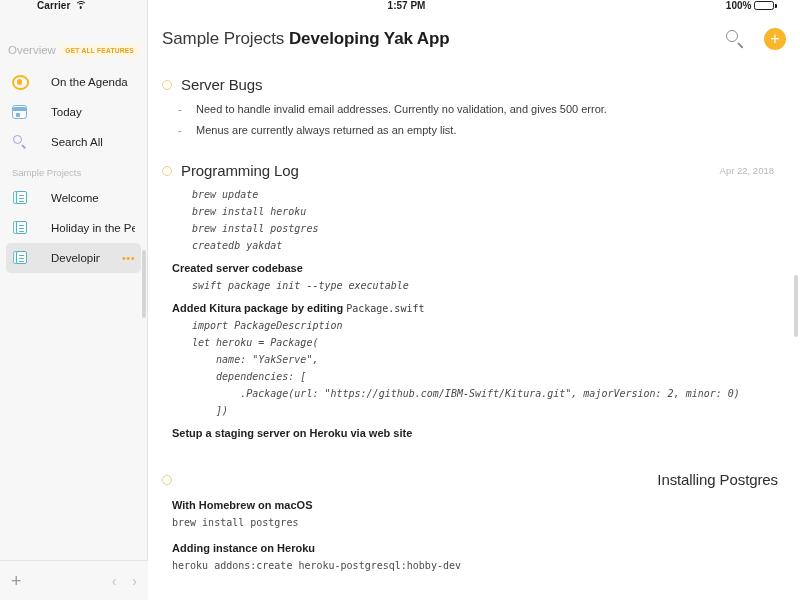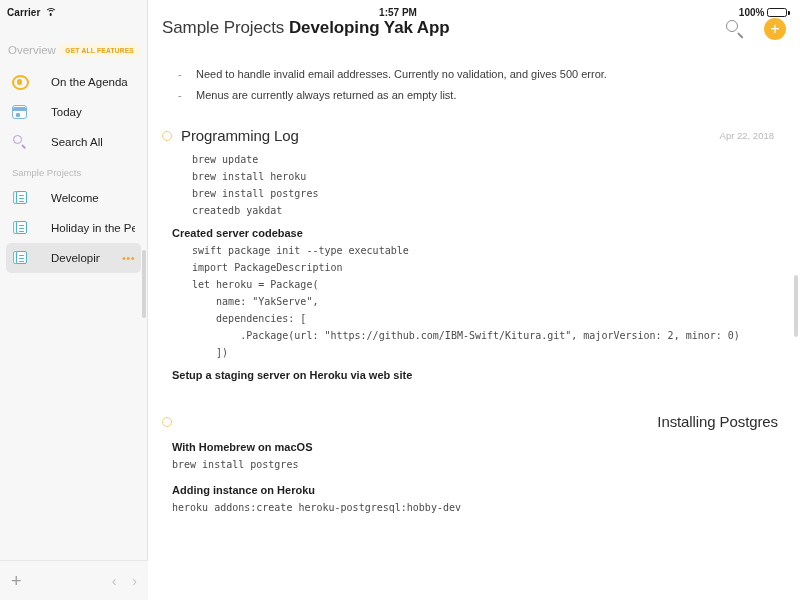--- a/index.html
+++ b/index.html
@@ -7,24 +7,25 @@
     width: 800px; height: 600px;
     overflow: hidden;
     font-family: "Liberation Sans", sans-serif;
     background: #ffffff;
     -webkit-font-smoothing: antialiased;
   }
   .app { position: relative; width: 800px; height: 600px; display: flex; }
 
   
   .statusbar {
-    position: absolute; top: 0; left: 0; right: 4px; height: 18px;
-    display: flex; align-items: flex-end;
+    position: absolute; top: 0; left: 0; right: 17px; height: 18px;
+    display: flex; align-items: flex-start;
     font-size: 10px; color: #1c1c1e; z-index: 40;
     pointer-events: none;
+    padding-left: 30px;
   }
   .sb-left { display: flex; align-items: center; gap: 4px; padding-left: 7px; width: 200px; }
   .sb-carrier { font-size: 10px; font-weight: bold; letter-spacing: .1px; }
   .wifi-icon { display: inline-block; width: 12px; height: 9px; position: relative; }
   .wifi-icon i {
     position: absolute; left: 50%; border: 1.4px solid #1c1c1e;
     border-bottom-color: transparent; border-left-color: transparent; border-right-color: transparent;
     border-radius: 50%; transform: translateX(-50%);
   }
   .wifi-icon i.a { width: 12px; height: 12px; top: 0px; }
@@ -126,21 +127,21 @@
   .plus-glyph { font-size: 18px; color: #9b9b9b; line-height: 1; font-weight: 300; }
   .navarrows { display: flex; align-items: center; gap: 16px; }
   .chev { font-size: 14px; color: #c4c4c4; line-height: 1; }
 
   
   .main {
     flex: 1; height: 600px; position: relative; background: #ffffff;
     padding-top: 18px; overflow: hidden;
   }
   .main-header {
-    height: 42px; display: flex; align-items: flex-start;
+    height: 42px; display: flex; align-items: center;
     padding: 0 14px 0 14px; gap: 18px;
   }
   .doc-title { font-size: 17px; color: #2b2b2b; letter-spacing: -.1px; }
   .doc-title .crumb { font-weight: normal; color: #3a3a3a; }
   .doc-title .name { font-weight: bold; color: #1d1d1d; }
   .header-spacer { flex: 1; }
   .hdr-search { width: 22px; height: 22px; position: relative; }
   .hdr-search .ring {
     position: absolute; top: 2px; left: 2px; width: 12px; height: 12px;
     border: 1.5px solid #8e8e8e; border-radius: 50%;
@@ -169,21 +170,21 @@
 
   .bullet-row { display: flex; gap: 10px; margin: 0 0 9px 16px; font-size: 11px; color: #3b3b3b; }
   .bullet-dash { color: #8a8a8a; flex: 0 0 8px; }
 
   .para-bold { font-size: 11px; font-weight: bold; color: #1f1f1f; margin: 11px 0 6px 10px; }
   .para-bold .inline-code { font-family: "DejaVu Sans Mono", monospace; font-weight: normal; font-size: 10px; color: #3a3a3a; }
   .code-line {
     font-family: "DejaVu Sans Mono", monospace; font-size: 10px; color: #4b4b4b;
     margin: 0 0 6px 0; white-space: pre;
   }
-  .code-line.ind1 { padding-left: 30px; }
+  .code-line.ind1 { padding-left: 30px; font-style: italic; }
   .code-line.ind0 { padding-left: 10px; }
 
   .main-scrollbar {
     position: absolute; right: 2px; top: 275px; width: 4px; height: 62px;
     background: #cfcfcf; border-radius: 2px; opacity: .85;
   }
 </style>
 </head>
 <body>
 
@@ -289,20 +290,24 @@
           <span class="ring"></span>
           <span class="handle"></span>
         </div>
       <div class="add-fab">
           <span>+</span>
         </div>
     </div>
 
     <div class="doc-body">
 
+      <div class="section-head">
+        <span class="sec-circle"></span>
+        <span class="sec-title">Server Bugs</span>
+      </div>
       <div class="bullet-row">
         <span class="bullet-dash">-</span>
         <span>Need to handle invalid email addresses. Currently no validation, and gives 500 error.</span>
       </div>
       <div class="bullet-row">
         <span class="bullet-dash">-</span>
         <span>Menus are currently always returned as an empty list.</span>
       </div>
 
       <div class="section-head" style="margin-top:26px;">
@@ -312,20 +317,21 @@
       </div>
 
       <div class="code-line ind1">brew update</div>
       <div class="code-line ind1">brew install heroku</div>
       <div class="code-line ind1">brew install postgres</div>
       <div class="code-line ind1">createdb yakdat</div>
 
       <div class="para-bold">Created server codebase</div>
       <div class="code-line ind1">swift package init --type executable</div>
 
+      <div class="para-bold"><span>Added Kitura package by editing </span><span class="inline-code">Package.swift</span></div>
       <div class="code-line ind1">import PackageDescription</div>
       <div class="code-line ind1">let heroku = Package(</div>
       <div class="code-line ind1">    name: "YakServe",</div>
       <div class="code-line ind1">    dependencies: [</div>
       <div class="code-line ind1">        .Package(url: "https://github.com/IBM-Swift/Kitura.git", majorVersion: 2, minor: 0)</div>
       <div class="code-line ind1">    ])</div>
 
       <div class="para-bold" style="">Setup a staging server on Heroku via web site</div>
 
       <div class="section-head" style="margin-top:32px;justify-content:space-between;">

